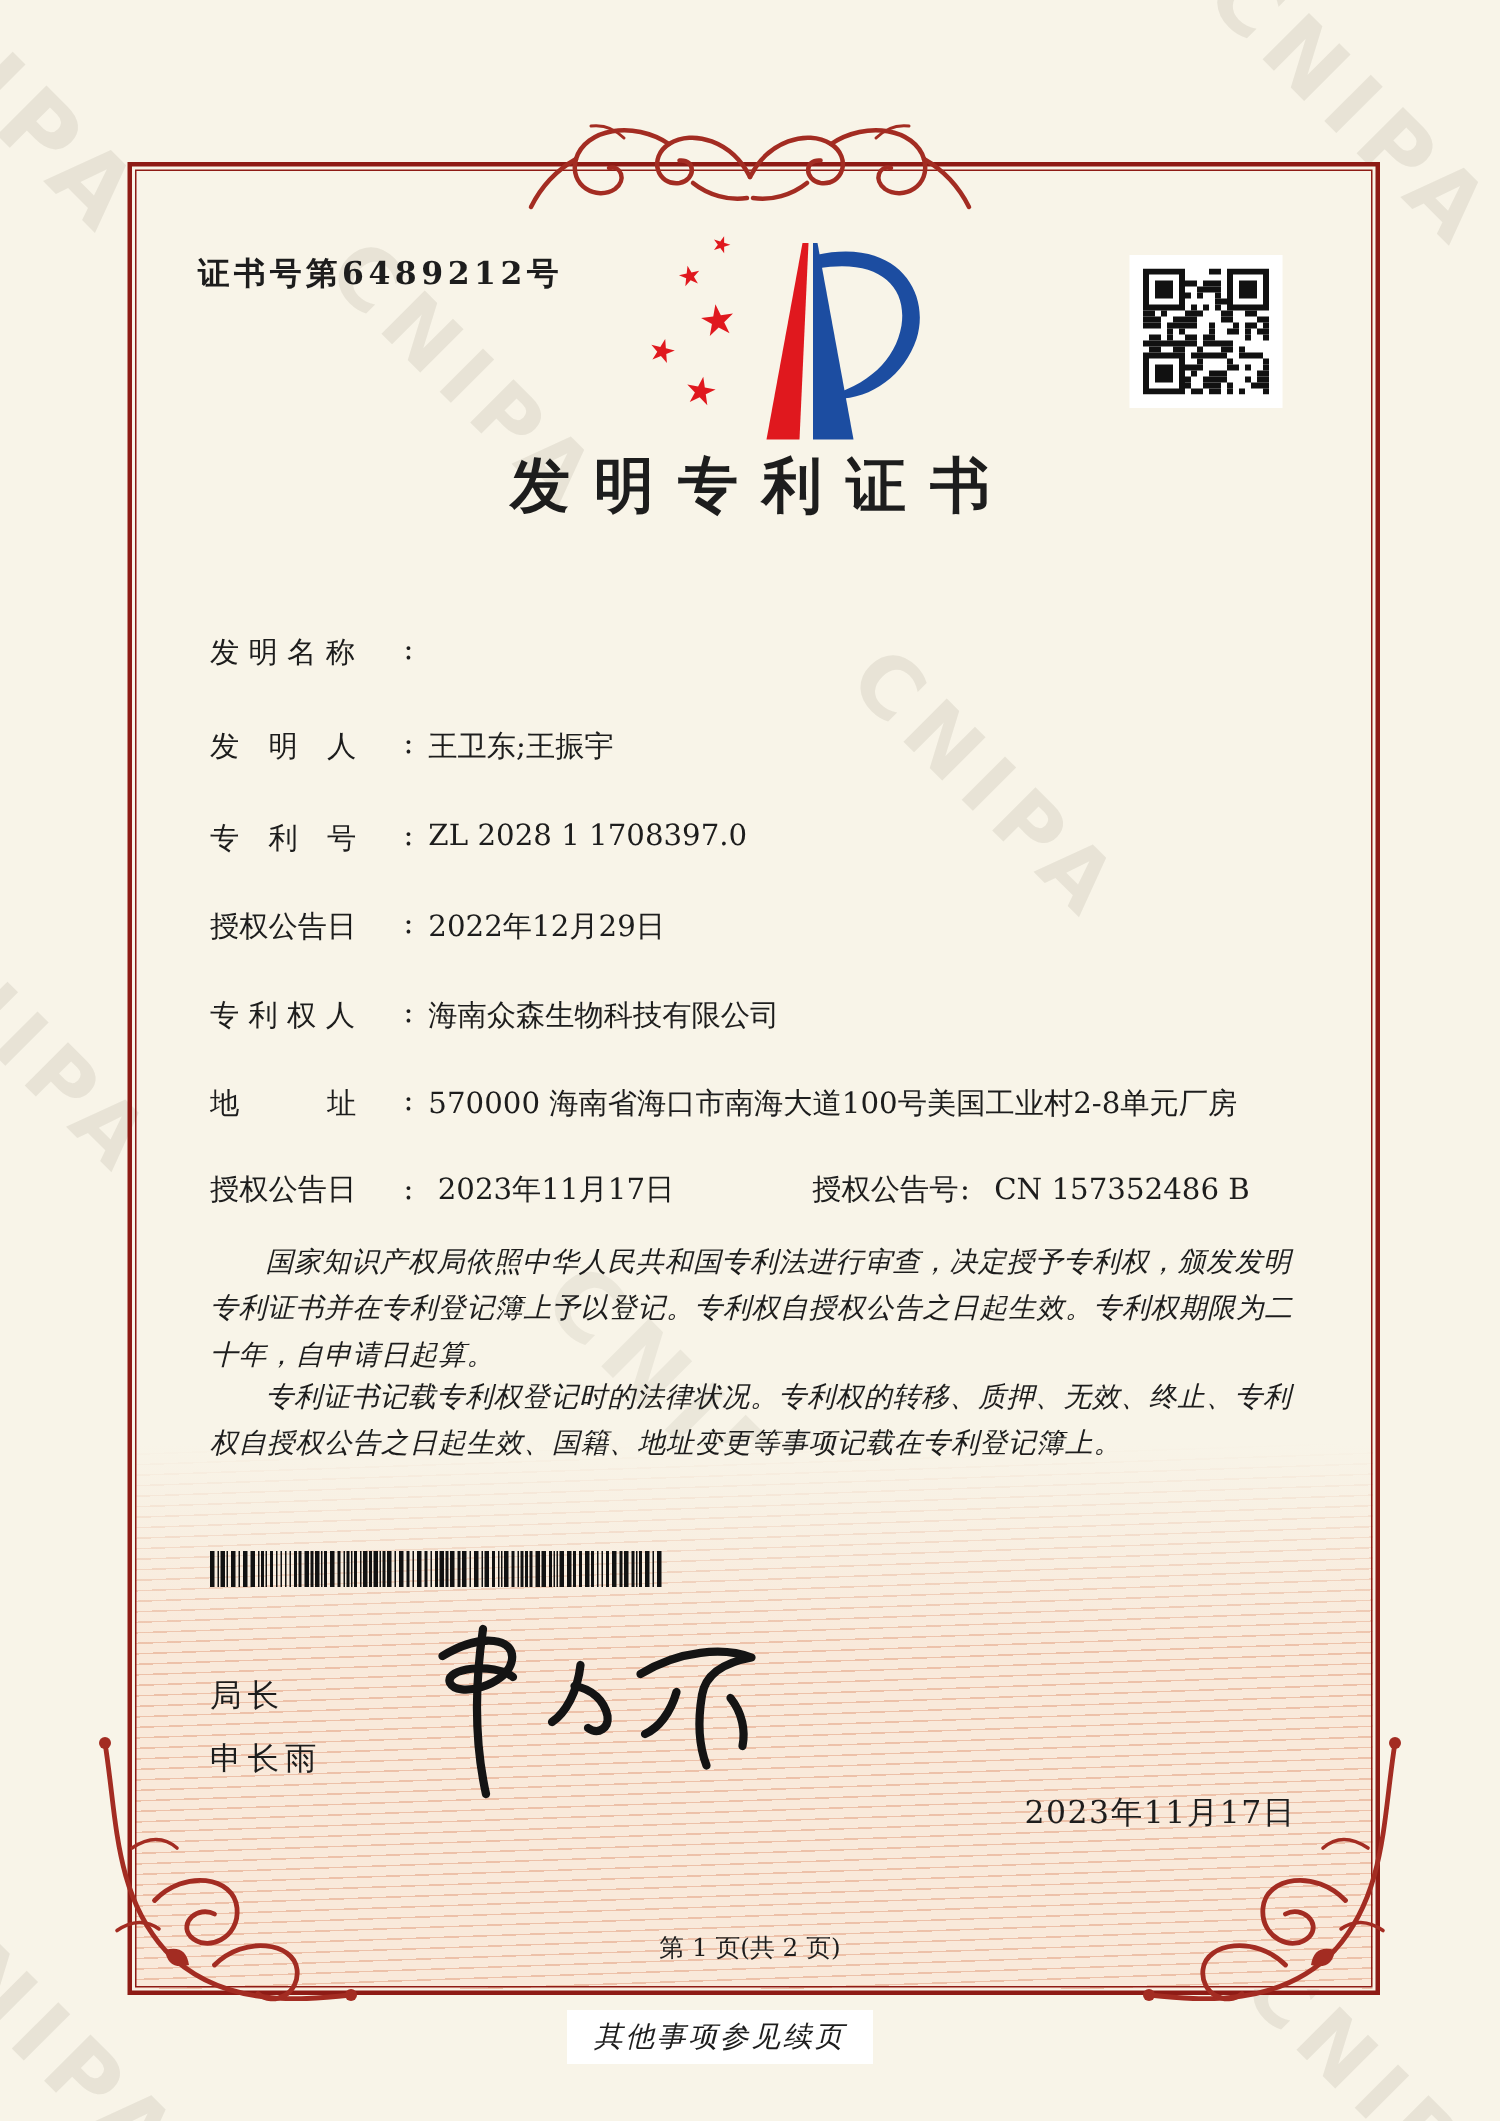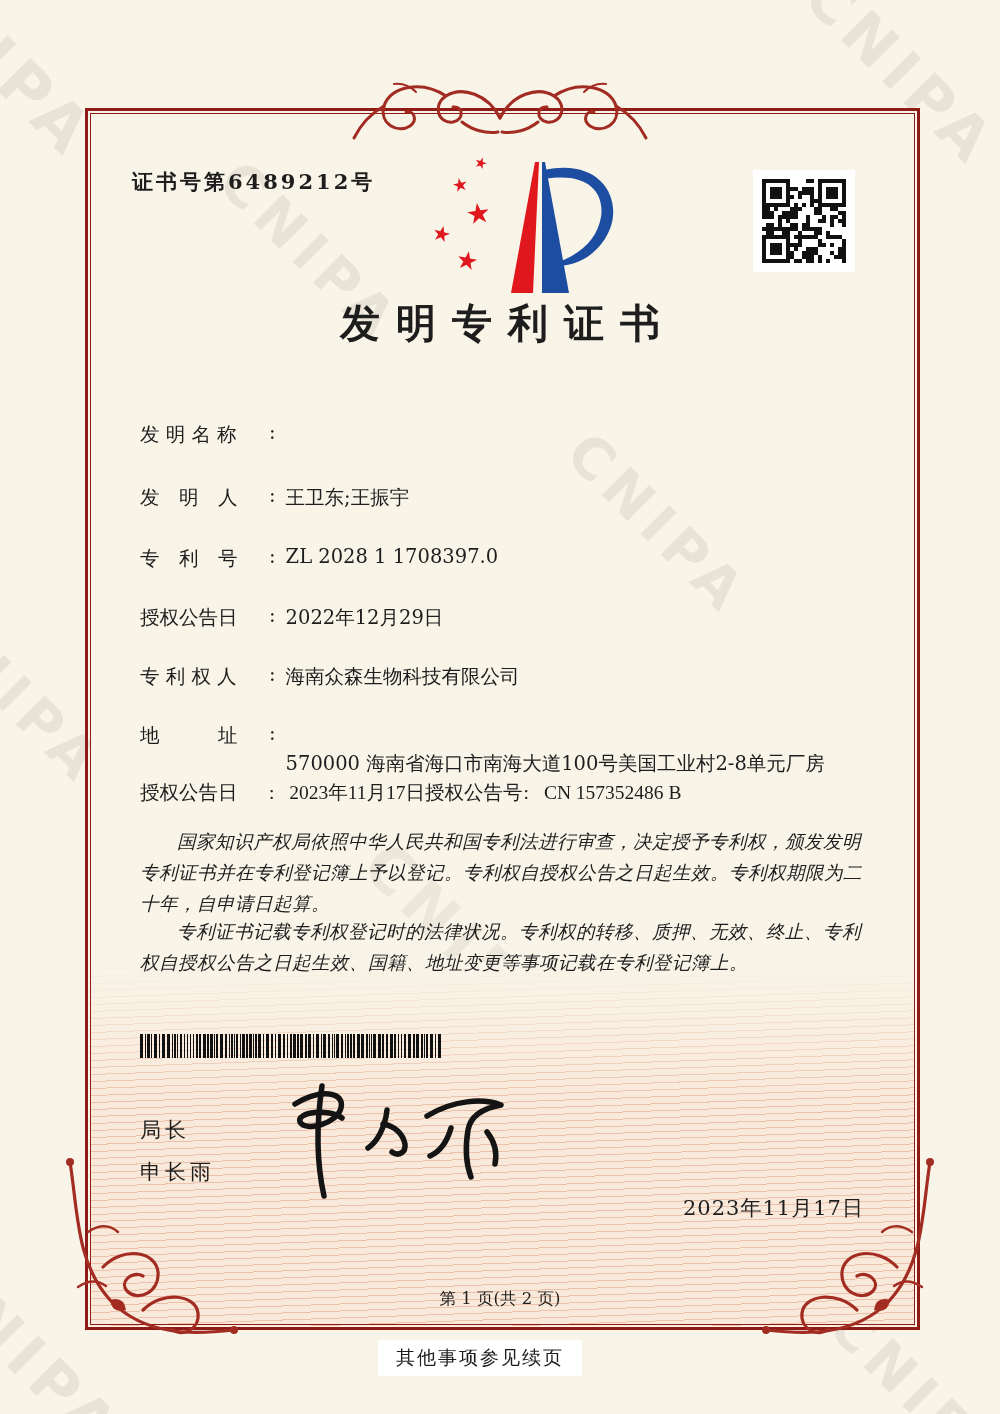--- a/index.html
+++ b/index.html
@@ -45,40 +45,40 @@
           display:flex;align-items:center;justify-content:center;}
   .title{
     left:0;top:296px;width:100%;text-align:center;
     font-size:40px;font-weight:bold;letter-spacing:16px;text-indent:16px;
   }
   
   .field{left:140px;font-size:19.5px;display:flex;align-items:flex-start;}
   .field .lbl{display:inline-block;min-width:128px;white-space:nowrap;}
   .field .colon{margin-left:1px;}
   .field .val{margin-left:10px;white-space:nowrap;}
-  .field .val.wrap{white-space:normal;width:565px;line-height:28px;margin-top:28px;}
-  .grant-pair{display:flex;font-family:Liberation Serif, serif;}
+  .field .val.wrap{white-space:normal;width:565px;line-height:28px;}
+  .grant-pair{display:flex;gap:52px;}
   
   .para{
     left:140px;width:726px;font-size:18.5px;line-height:31px;
     text-indent:2em;font-style:italic;letter-spacing:0.5px;
   }
   
   .barcode{left:140px;top:1034px;width:306px;height:24px;position:absolute;}
   .barcode .bar{position:absolute;top:0;height:100%;background:#111;}
   
   .signer{left:140px;font-size:21px;letter-spacing:4px;
           font-family:"DejaVu Sans","Liberation Sans",sans-serif;}
   .sig-svg{left:265px;top:1078px;}
   .issue-date{left:683px;top:1194px;font-size:21px;letter-spacing:1px;}
   
   .page-ind{left:0;top:1288px;width:100%;text-align:center;font-size:16.5px;}
   .cont-note{
     left:480px;top:1340px;transform:translateX(-50%);
-    background:#ffffff;padding:5px 18px;font-size:19px;
+    background:#ffffff;padding:5px 18px;font-size:19px;font-style:italic;
     letter-spacing:2px;white-space:nowrap;
   }
   .orn{color:#a32c22;}
 </style>
 </head>
 <body>
 
 <span class="wm" style="left:-70px;top:-60px;font-size:64px;">CNIPA</span>
 <span class="wm" style="left:840px;top:-40px;font-size:60px;">CNIPA</span>
 <span class="wm" style="left:252px;top:148px;font-size:56px;">CNIPA</span>
@@ -333,21 +333,21 @@
     <span class="colon">:</span>
   <span class="val wrap">570000 海南省海口市南海大道100号美国工业村2-8单元厂房</span>
 </div>
 <div class="abs field" style="top:779px;">
   <div class="grant-pair">
     <div>
       <span class="lbl">授权公告日</span><span class="colon">:</span>
       <span class="val">2023年11月17日</span>
     </div>
     <div>
-      <span class="lbl" style="min-width:0;">授权公告号</span><span class="colon">:</span>
+      <span class="lbl" style="min-width:0;margin-left:40px;">授权公告号</span><span class="colon">:</span>
       <span class="val">CN 157352486 B</span>
     </div>
   </div>
 </div>
 
 <div class="abs para" style="top:826px;">国家知识产权局依照中华人民共和国专利法进行审查，决定授予专利权，颁发发明专利证书并在专利登记簿上予以登记。专利权自授权公告之日起生效。专利权期限为二十年，自申请日起算。</div>
 <div class="abs para" style="top:916px;">专利证书记载专利权登记时的法律状况。专利权的转移、质押、无效、终止、专利权自授权公告之日起生效、国籍、地址变更等事项记载在专利登记簿上。</div>
 
 <div class="barcode" id="barcode">
     <div class="bar" style="left:0px;width:3px;"></div>

